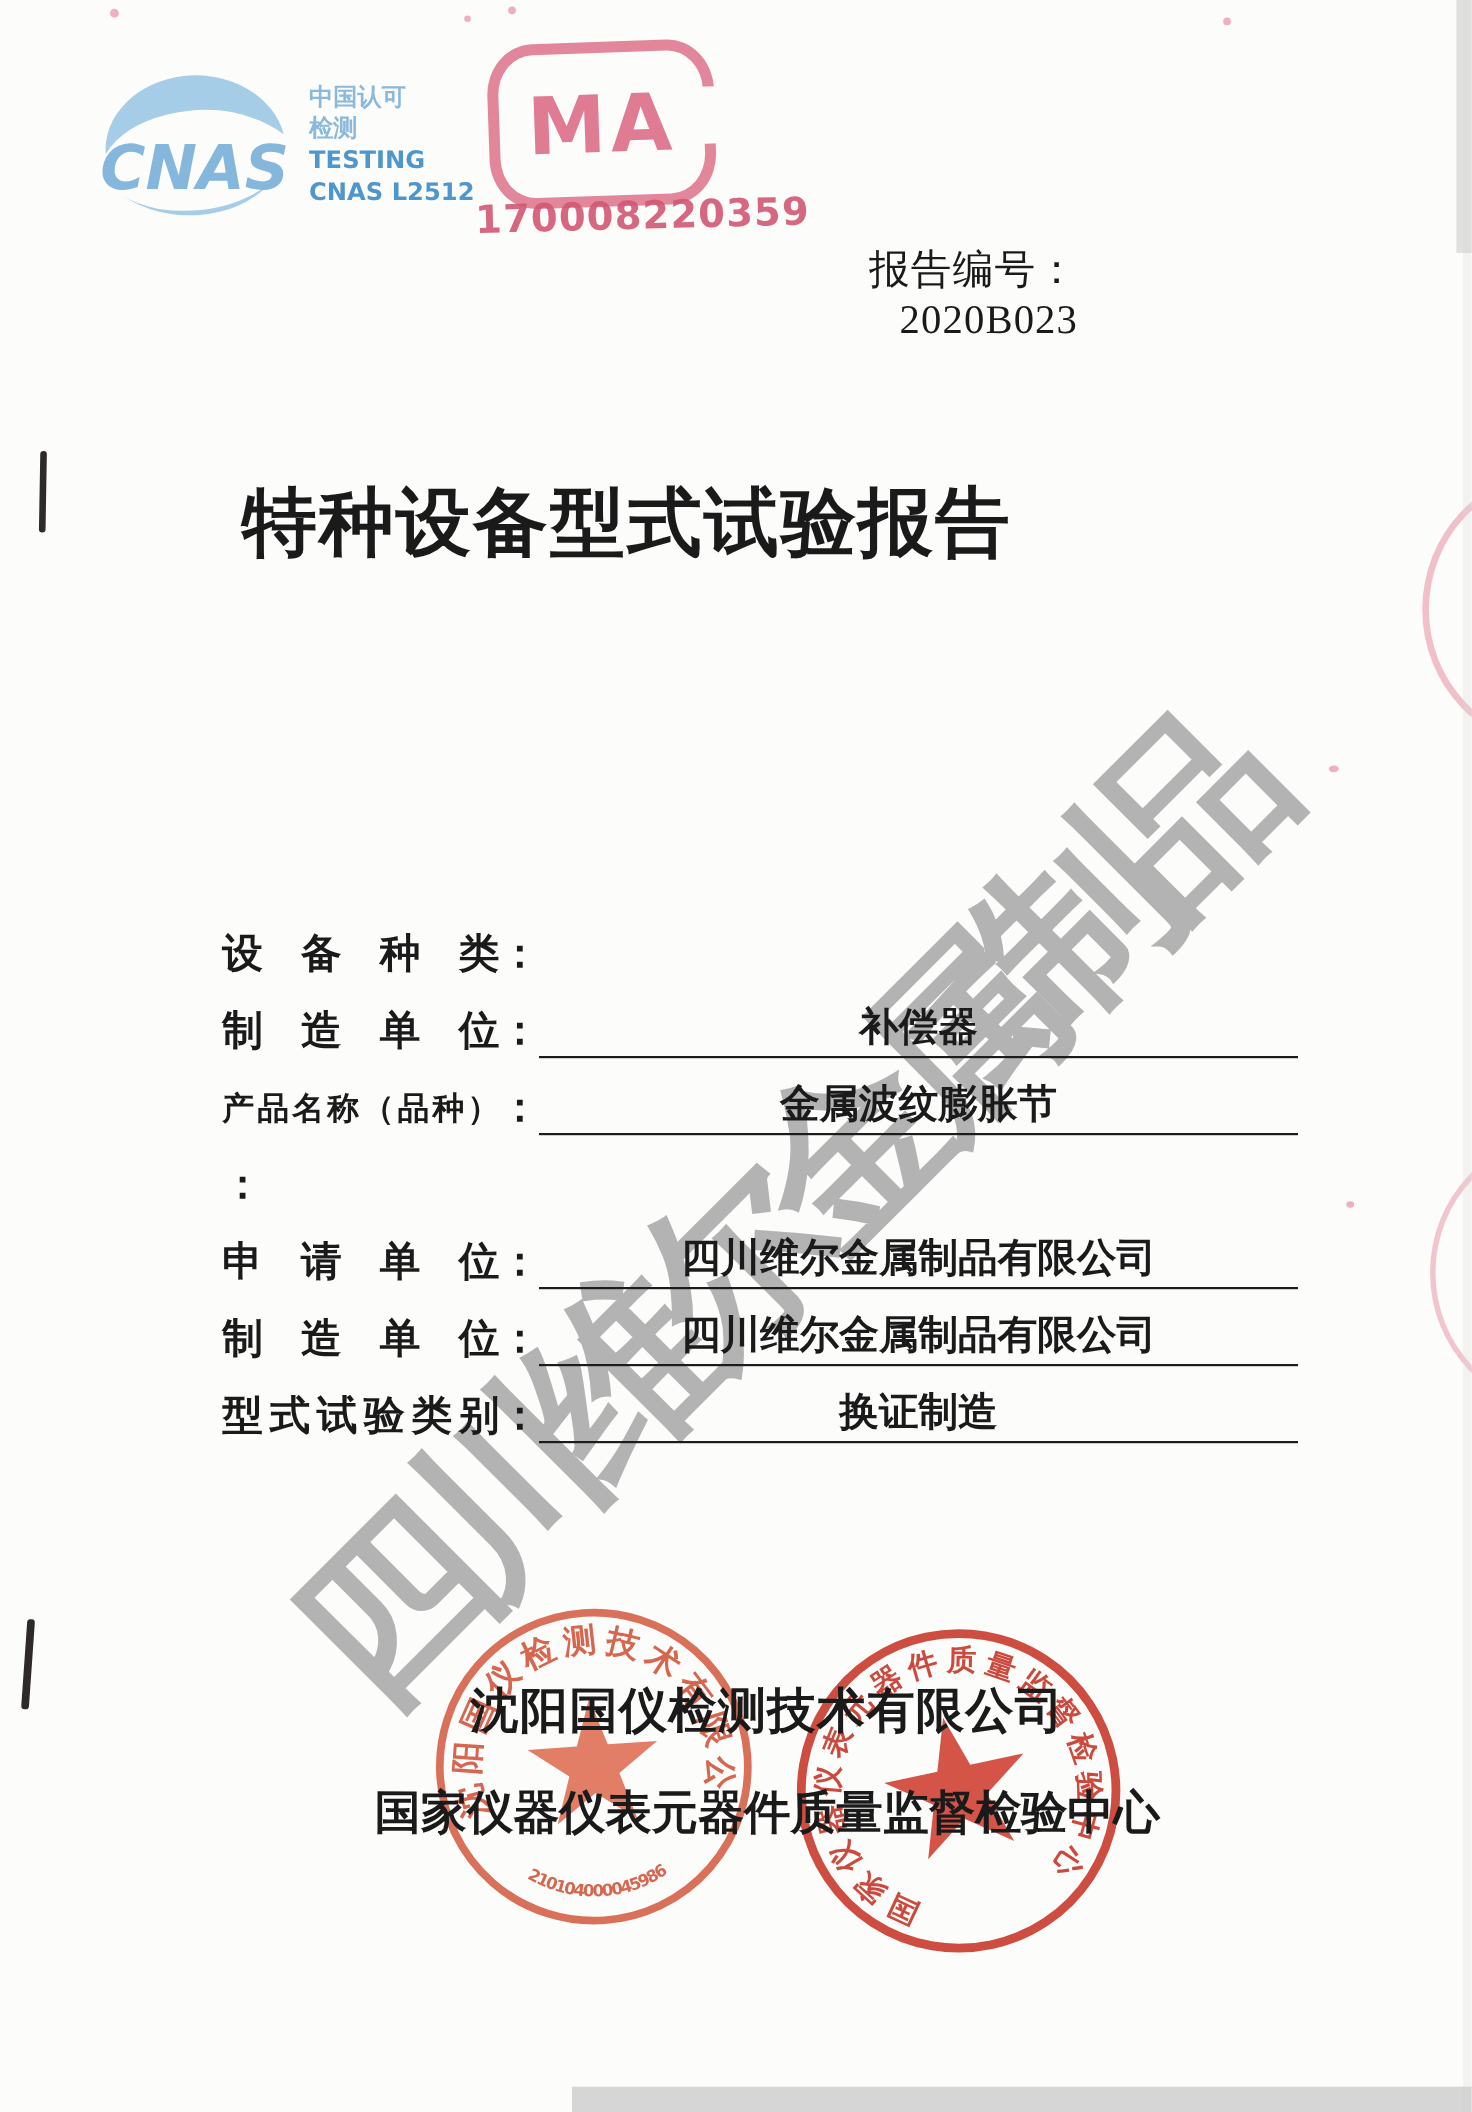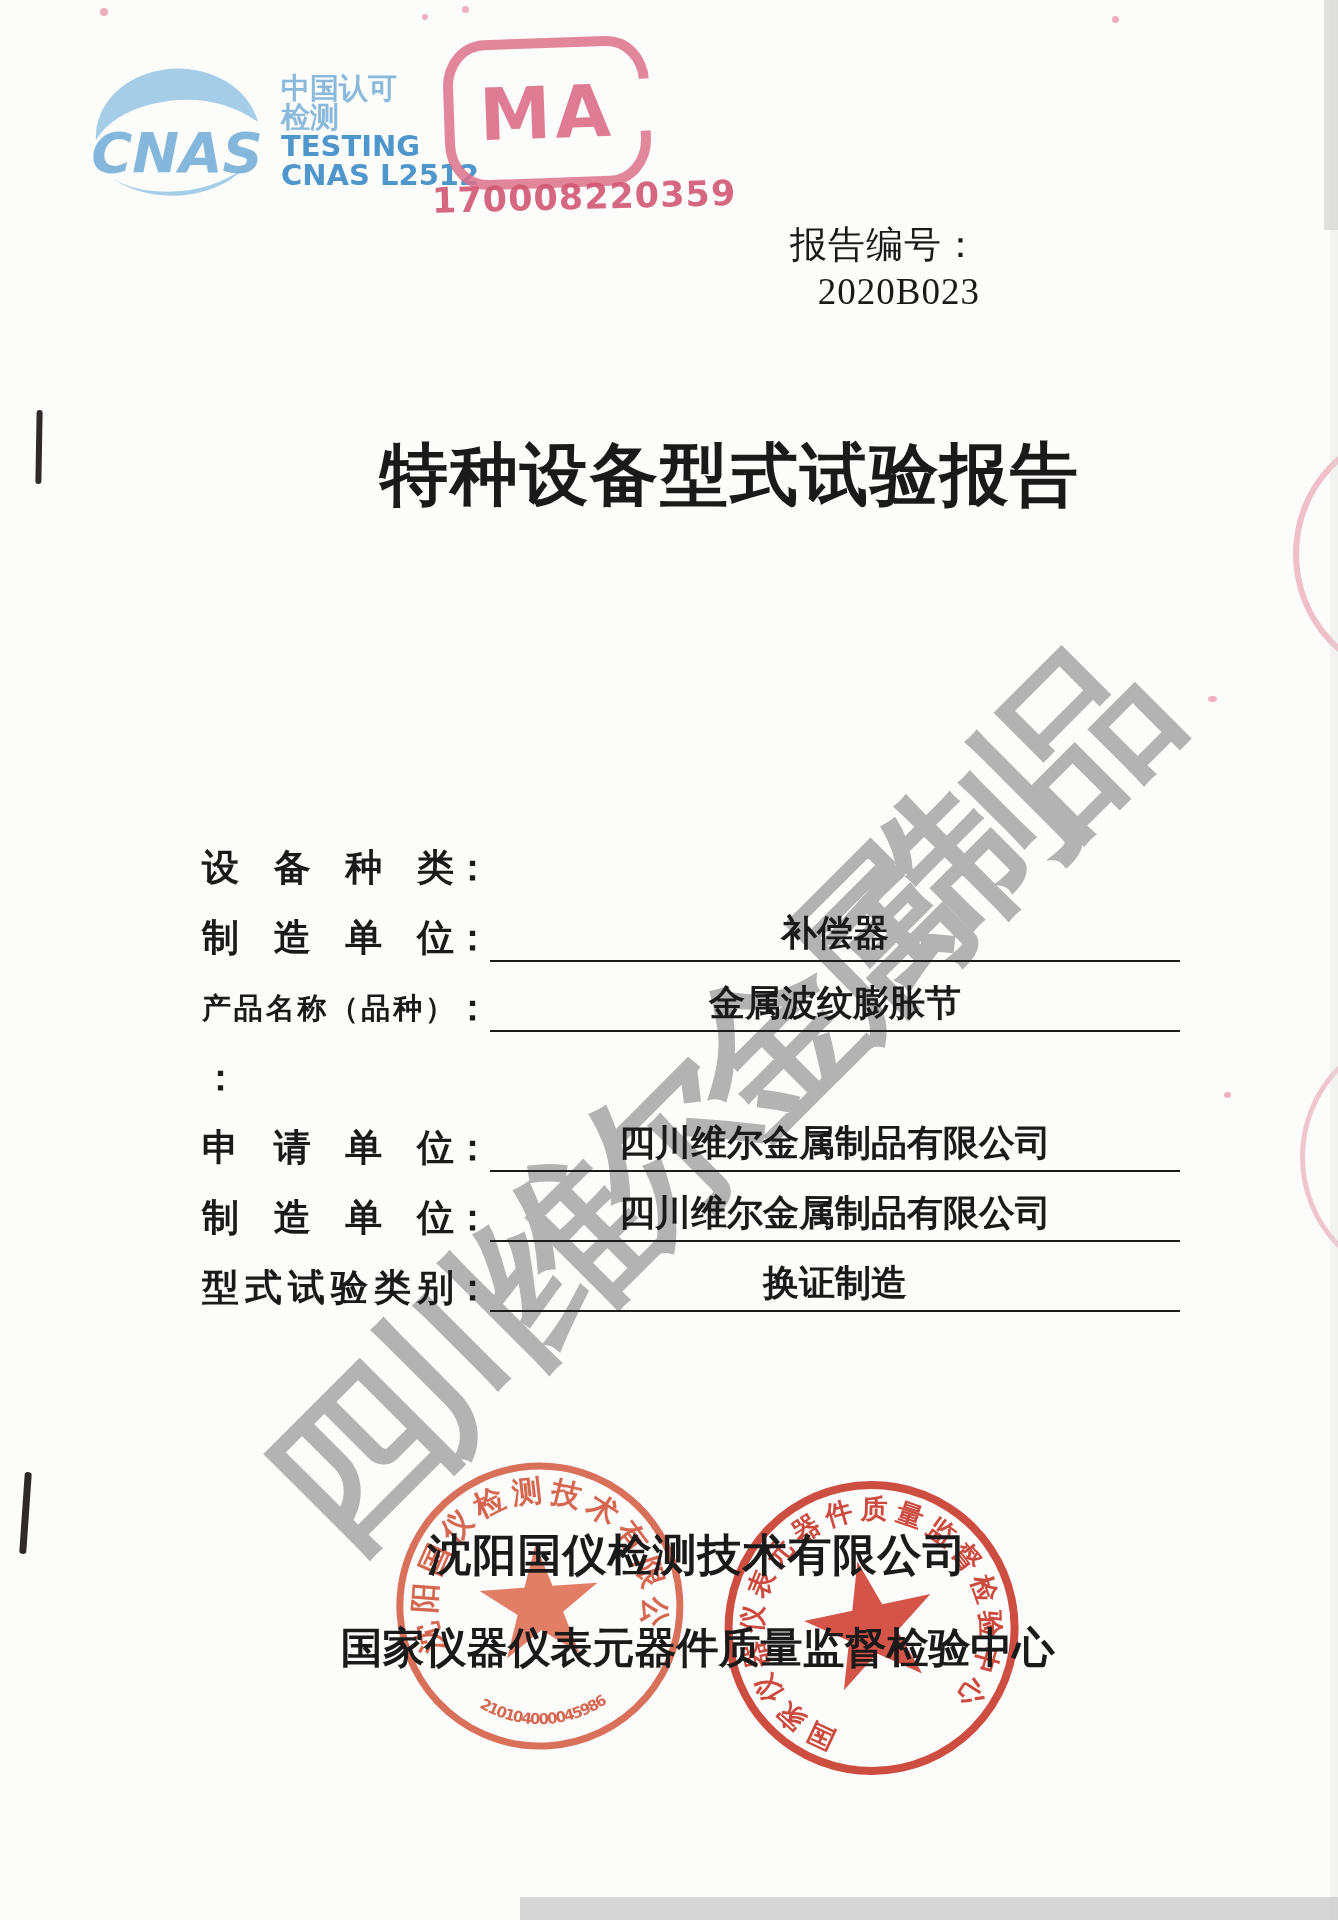--- a/index.html
+++ b/index.html
@@ -18,21 +18,21 @@
     font-family:"DejaVu Sans","Liberation Sans",sans-serif;
     font-weight:900;font-size:168px;letter-spacing:-22px;
     color:#9b9b9b;opacity:.75;white-space:nowrap;z-index:1;
   }
 
   
   .cnas-logo{left:82px;top:60px;z-index:2;}
   .cnas-textblock{
     left:281px;top:74px;z-index:2;
     font-family:"DejaVu Sans","Liberation Sans",sans-serif;
-    font-size:29px;line-height:29px;color:#4f96cc;font-weight:600;
+    font-size:22px;line-height:29px;color:#4f96cc;font-weight:600;
   }
   .cnas-textblock .cjk{opacity:.65;}
 
   .cma-stamp{
     left:444px;top:38px;width:186px;height:130px;z-index:2;
     border:10px solid rgba(221,113,137,.85);border-radius:42px/46px;
     transform:rotate(-2deg);
     display:flex;align-items:center;justify-content:center;
   }
   .cma-gap{position:absolute;right:-12px;top:34px;width:16px;height:52px;background:#fcfcfb;}
@@ -47,21 +47,21 @@
     transform:rotate(-1.5deg);
   }
 
   .report-no{
     left:640px;top:220px;width:340px;text-align:right;z-index:4;
     font-size:37px;font-weight:400;letter-spacing:1px;
   }
 
   
   .doc-title{
-    left:60px;top:430px;width:1020px;text-align:right;z-index:4;
+    left:60px;top:430px;width:1020px;text-align:center;z-index:4;
     font-size:68px;font-weight:700;letter-spacing:2px;white-space:nowrap;
   }
 
   
   .form{left:202px;top:836px;width:978px;z-index:4;}
   .f-row{display:flex;height:56px;margin-bottom:14px;align-items:flex-end;}
   .f-label{
     width:252px;font-size:37px;font-weight:600;line-height:48px;
     text-align:justify;text-align-last:justify;white-space:nowrap;overflow:visible;
   }

